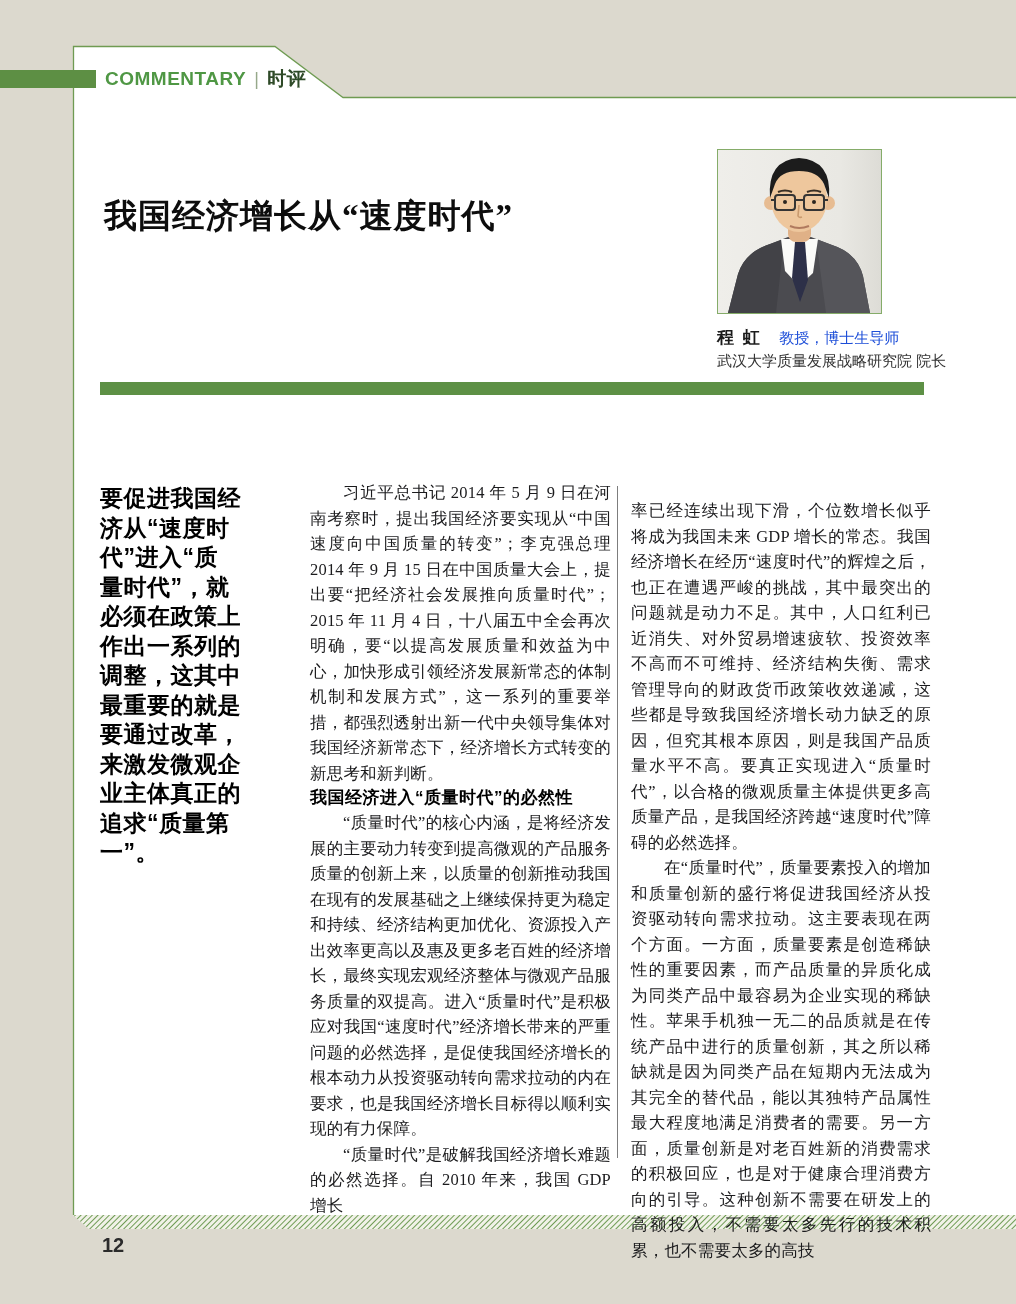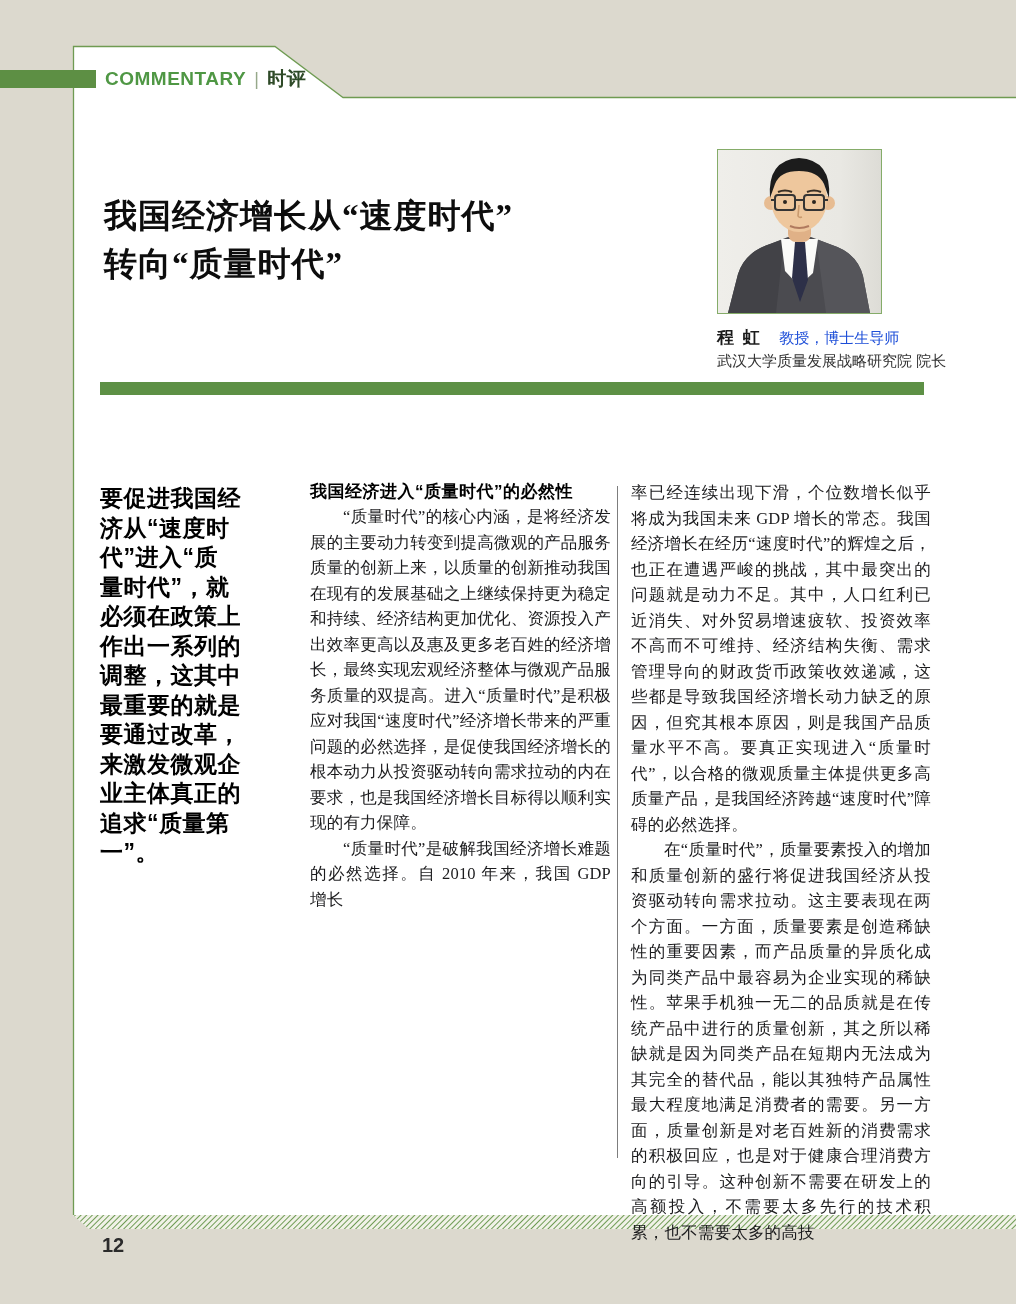--- a/index.html
+++ b/index.html
@@ -41,21 +41,21 @@
     left:100px;top:484px;width:164px;
     font-weight:700;font-size:23px;line-height:29.5px;letter-spacing:.5px;
     color:#000000;white-space:pre-line;
   }
 
   
   .col{top:480px;width:301px;font-family:"Liberation Serif",serif;
        font-size:16.5px;line-height:25.5px;color:#1b1b1d;text-align:justify;
        letter-spacing:.2px;}
   .col1{left:310px;}
-  .col2{left:631px;width:300px;}
+  .col2{left:631px;width:300px;margin-top:18px;}
   .col p{margin:0;}
   .col p.indent{text-indent:2em;}
   .col-divider{left:617px;top:486px;width:1px;height:672px;background:#7d7d7d;}
   .section-heading{
     font-family:"Liberation Sans",sans-serif;font-weight:700;
     font-size:17px;line-height:24px;color:#000;letter-spacing:.5px;
     margin:15px 0 9px 0;text-align:left;
   }
 
   .page-number{left:102px;top:1234px;font-weight:700;font-size:20px;color:#2b2b2b;}
@@ -75,21 +75,20 @@
   <polygon points="73,1215 1016,1215 1016,1229 89,1229" fill="url(#hatch)"></polygon>
 </svg>
 
 <div class="abs content accent-bar"></div>
 <div class="abs content kicker">
   <span class="en">COMMENTARY</span><span class="sep">|</span><span class="zh">时评</span>
 </div>
 
 <div class="abs content title">
   <div>我国经济增长从“速度时代”</div>
-  <div>转向“质量时代”</div>
 </div>
 
 <div class="abs content photo">
   <svg width="163" height="163" viewBox="0 0 163 163" xmlns="http://www.w3.org/2000/svg" aria-hidden="true">
     <defs>
       <linearGradient id="bgGrad" x1="0" y1="0" x2="1" y2="0">
         <stop offset="0" stop-color="#efeeea"></stop>
         <stop offset="0.75" stop-color="#e9e8e3"></stop>
         <stop offset="1" stop-color="#dddcd6"></stop>
       </linearGradient>
@@ -146,20 +145,21 @@
 作出一系列的
 调整，这其中
 最重要的就是
 要通过改革，
 来激发微观企
 业主体真正的
 追求“质量第
 一”。</div>
 
 <div class="abs content col col1">
+  <p class="indent">习近平总书记 2014 年 5 月 9 日在河南考察时，提出我国经济要实现从“中国速度向中国质量的转变”；李克强总理 2014 年 9 月 15 日在中国质量大会上，提出要“把经济社会发展推向质量时代”；2015 年 11 月 4 日，十八届五中全会再次明确，要“以提高发展质量和效益为中心，加快形成引领经济发展新常态的体制机制和发展方式”，这一系列的重要举措，都强烈透射出新一代中央领导集体对我国经济新常态下，经济增长方式转变的新思考和新判断。</p>
   <p class="section-heading">我国经济进入“质量时代”的必然性</p>
   <p class="indent">“质量时代”的核心内涵，是将经济发展的主要动力转变到提高微观的产品服务质量的创新上来，以质量的创新推动我国在现有的发展基础之上继续保持更为稳定和持续、经济结构更加优化、资源投入产出效率更高以及惠及更多老百姓的经济增长，最终实现宏观经济整体与微观产品服务质量的双提高。进入“质量时代”是积极应对我国“速度时代”经济增长带来的严重问题的必然选择，是促使我国经济增长的根本动力从投资驱动转向需求拉动的内在要求，也是我国经济增长目标得以顺利实现的有力保障。</p>
   <p class="indent">“质量时代”是破解我国经济增长难题的必然选择。自 2010 年来，我国 GDP 增长</p>
 </div>
 
 <div class="abs content col-divider"></div>
 
 <div class="abs content col col2">
   <p>率已经连续出现下滑，个位数增长似乎将成为我国未来 GDP 增长的常态。我国经济增长在经历“速度时代”的辉煌之后，也正在遭遇严峻的挑战，其中最突出的问题就是动力不足。其中，人口红利已近消失、对外贸易增速疲软、投资效率不高而不可维持、经济结构失衡、需求管理导向的财政货币政策收效递减，这些都是导致我国经济增长动力缺乏的原因，但究其根本原因，则是我国产品质量水平不高。要真正实现进入“质量时代”，以合格的微观质量主体提供更多高质量产品，是我国经济跨越“速度时代”障碍的必然选择。</p>
   <p class="indent">在“质量时代”，质量要素投入的增加和质量创新的盛行将促进我国经济从投资驱动转向需求拉动。这主要表现在两个方面。一方面，质量要素是创造稀缺性的重要因素，而产品质量的异质化成为同类产品中最容易为企业实现的稀缺性。苹果手机独一无二的品质就是在传统产品中进行的质量创新，其之所以稀缺就是因为同类产品在短期内无法成为其完全的替代品，能以其独特产品属性最大程度地满足消费者的需要。另一方面，质量创新是对老百姓新的消费需求的积极回应，也是对于健康合理消费方向的引导。这种创新不需要在研发上的高额投入，不需要太多先行的技术积累，也不需要太多的高技</p>

